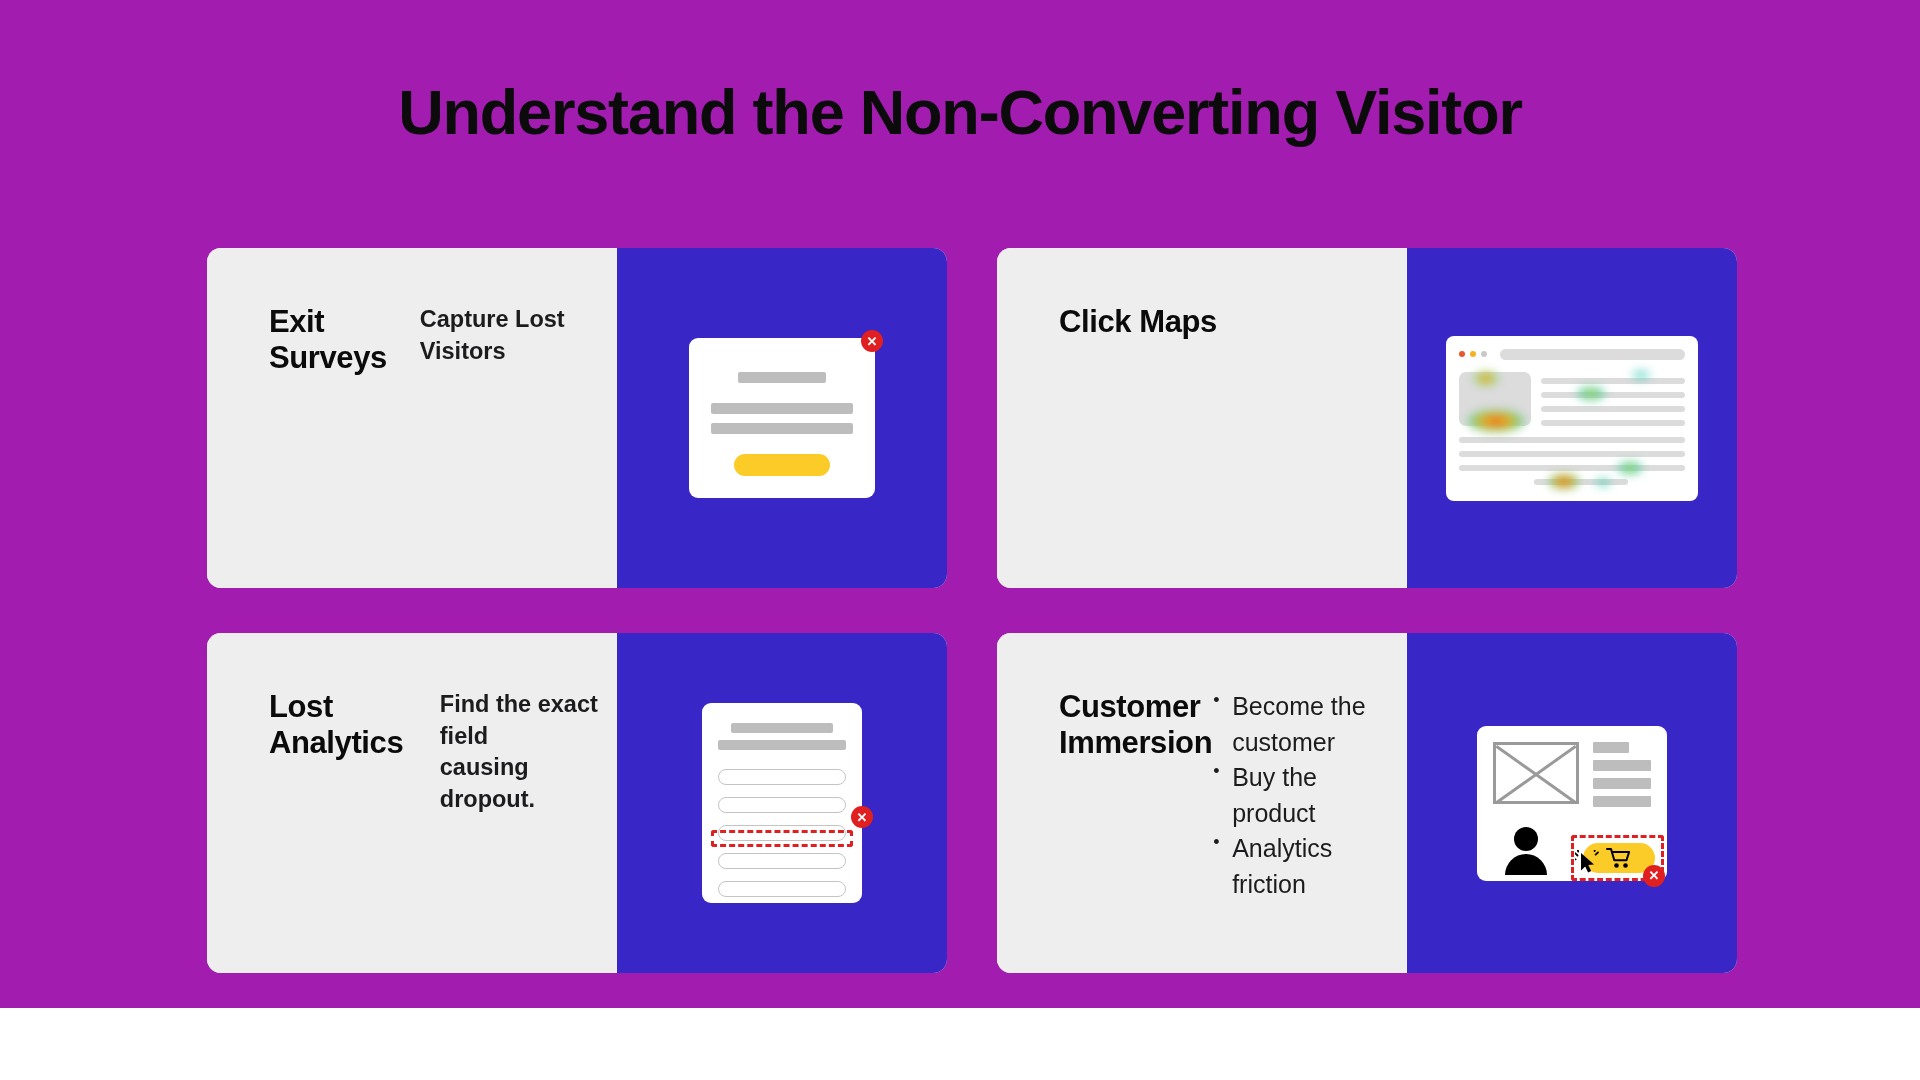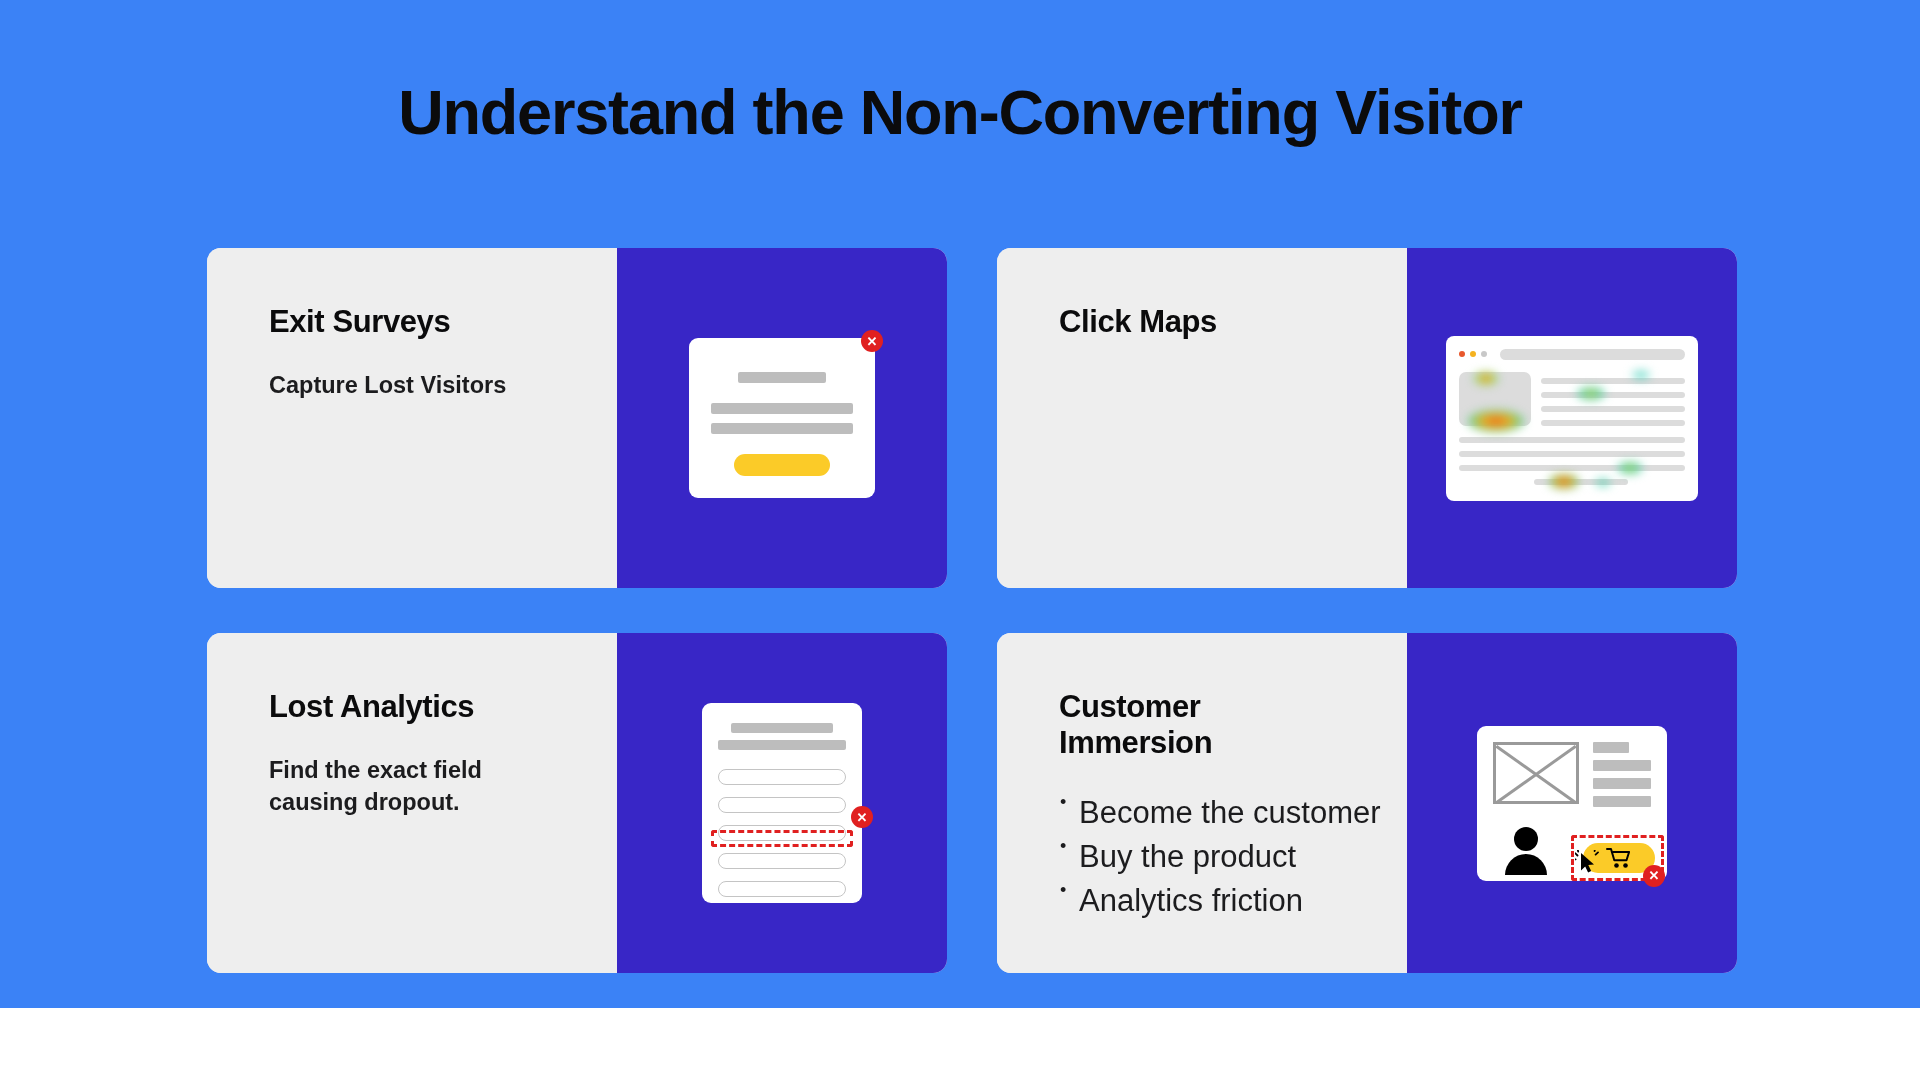--- a/index.html
+++ b/index.html
@@ -5,21 +5,21 @@
   * { box-sizing: border-box; margin: 0; padding: 0; }
   html, body {
     width: 1920px; height: 1080px;
     background: #ffffff;
     font-family: "Liberation Sans", sans-serif;
     overflow: hidden;
   }
   .page {
     position: relative;
     width: 1920px; height: 1008px;
-    background: #3b82f6;
+    background: #a21caf;
   }
 
   
   .page-title {
     position: absolute;
     top: 78px; left: 0; right: 0;
     text-align: center;
     font-size: 63px;
     font-weight: 700;
     letter-spacing: -1.2px;
@@ -43,21 +43,21 @@
     display: flex;
     border-radius: 14px;
     overflow: hidden;
     background: #eeeeee;
   }
   .card-left {
     flex: 0 0 410px;
     background: #eeeeee;
     padding: 56px 0 17px 62px;
     display: flex;
-    flex-direction: column;
+    flex-direction: row;
   }
   .card-right {
     flex: 1 1 auto;
     background: #3826c6;
     position: relative;
     display: flex;
     align-items: center;
     justify-content: center;
   }
   .card-title {
@@ -72,21 +72,21 @@
   .card-sub {
     font-size: 23.5px;
     font-weight: 700;
     color: #1c1c1e;
     line-height: 1.35;
     max-width: 312px;
   }
   .card-sub + .card-sub { margin-top: 31px; }
   .bullets {
     list-style: none;
-    font-size: 31px;
+    font-size: 25px;
     color: #1c1c1e;
     line-height: 1.42;
   }
   .bullets li {
     position: relative;
     padding-left: 20px;
   }
   .bullets li::before {
     content: "\2022";
     position: absolute;

